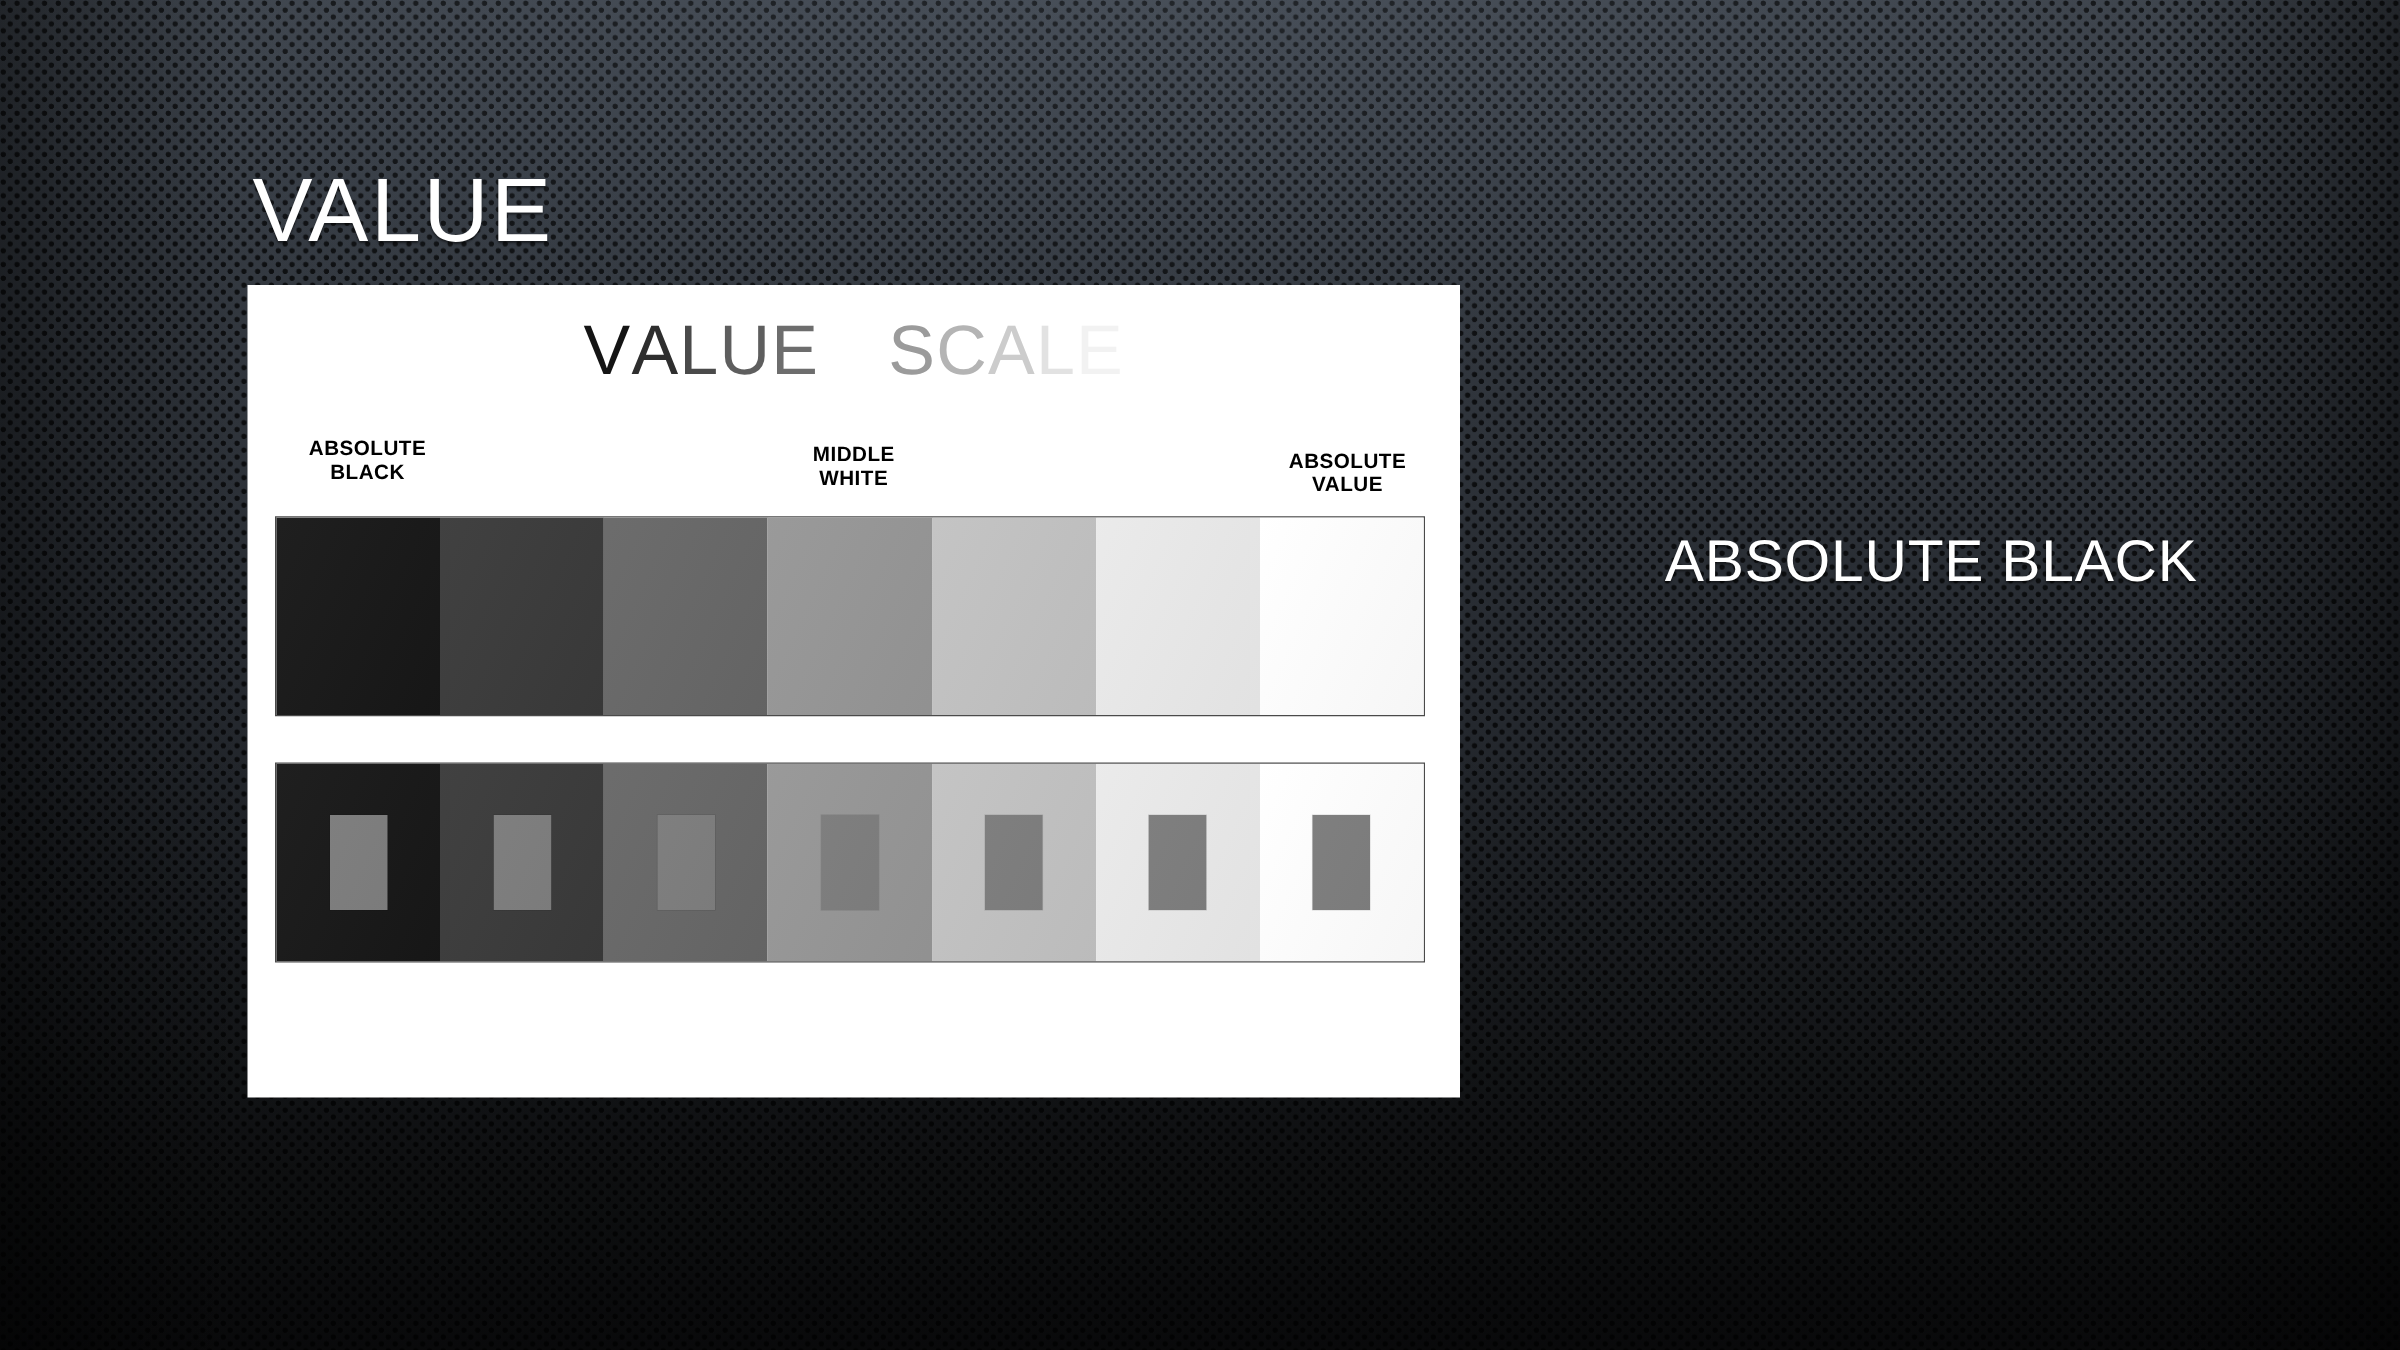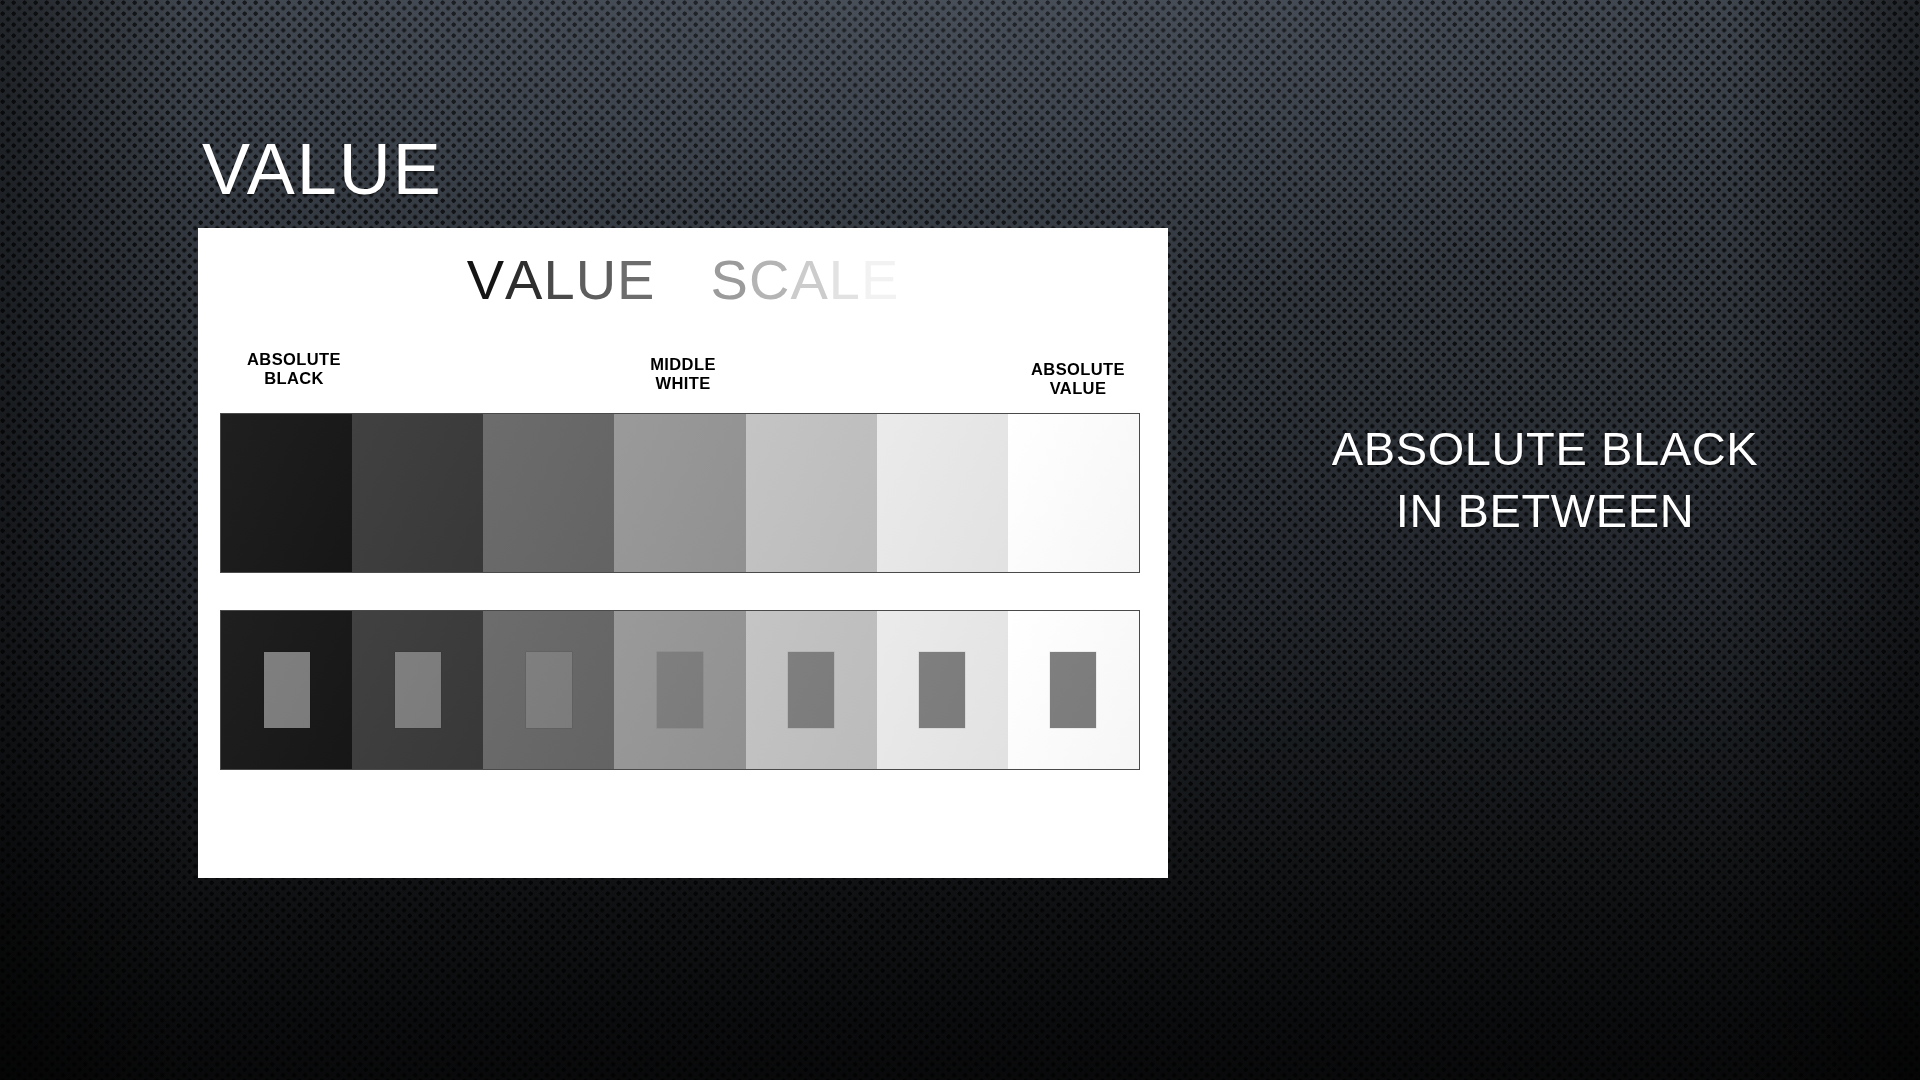--- a/index.html
+++ b/index.html
@@ -244,16 +244,15 @@
         </div>
         <div class="swatch" style="background: rgb(255, 255, 255);">
           <div class="inner-square" style="background: rgb(125, 125, 125);"></div>
         </div>
       </div>
 
   </div>
 
   <div id="caption-block">
       <span class="cap-line">ABSOLUTE BLACK</span>
-      <span class="cap-line">IN BETWEEN</span>
     </div>
 
 </div>
 
 </body></html>

